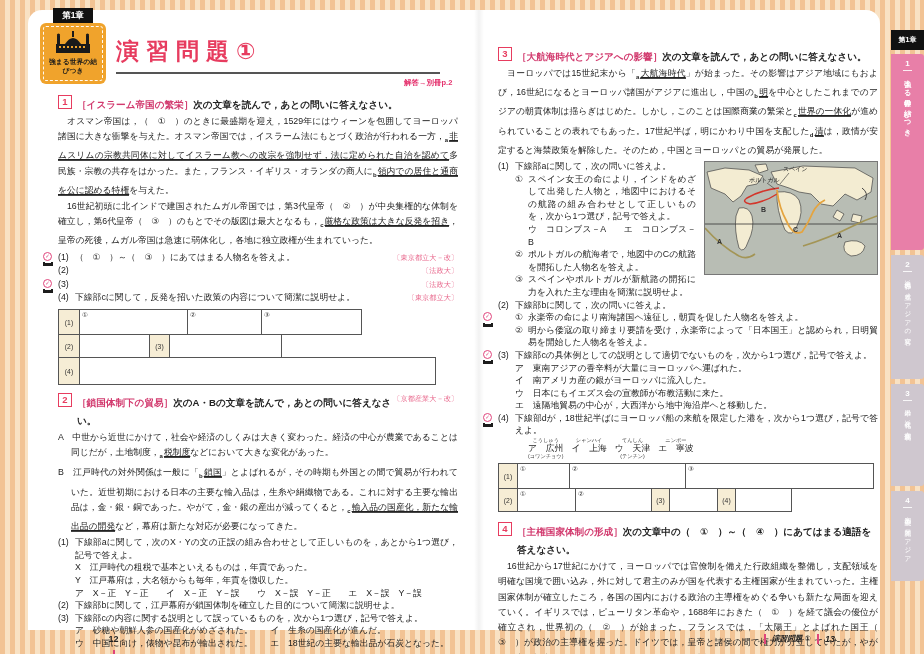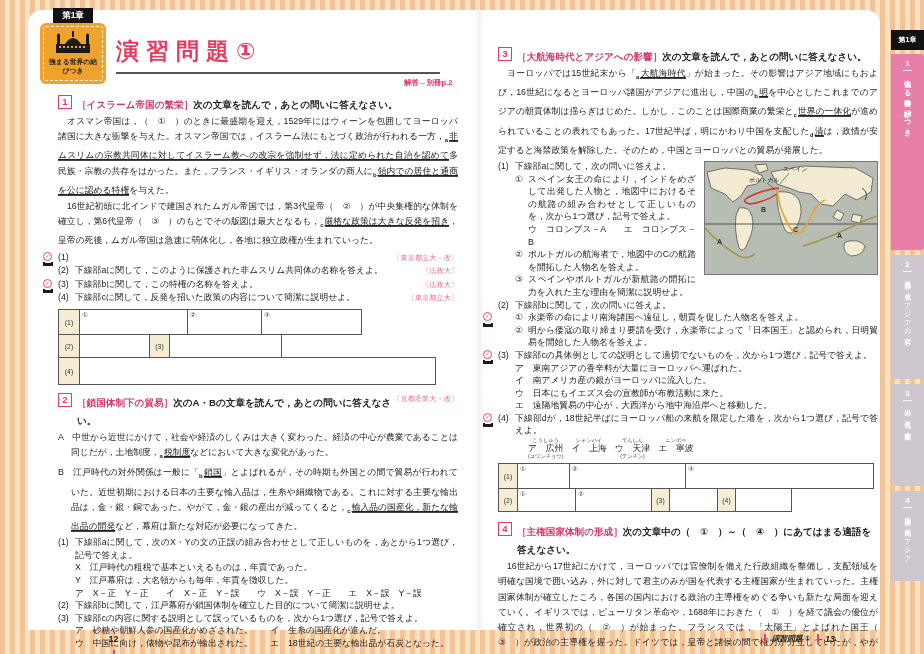--- a/index.html
+++ b/index.html
@@ -137,34 +137,33 @@
     </div>
     <div class="para"><span>　オスマン帝国は，（　①　）のときに最盛期を迎え，1529年にはウィーンを包囲してヨーロッパ諸国に大きな衝撃を与えた。オスマン帝国では，イスラーム法にもとづく政治が行われる一方，</span><span class="subchar">a</span><span class="ul">非ムスリムの宗教共同体に対してイスラーム教への改宗を強制せず，法に定められた自治を認めて</span><span>多民族・宗教の共存をはかった。また，フランス・イギリス・オランダの商人に</span><span class="subchar">b</span><span class="ul">領内での居住と通商を公に認める特権</span><span>を与えた。</span></div>
     <div class="para"><span>　16世紀初頭に北インドで建国されたムガル帝国では，第3代皇帝（　②　）が中央集権的な体制を確立し，第6代皇帝（　③　）のもとでその版図は最大となるも，</span><span class="subchar">c</span><span class="ul">厳格な政策は大きな反発を招き</span><span>，皇帝の死後，ムガル帝国は急速に弱体化し，各地に独立政権が生まれていった。</span></div>
     <div class="qlist">
         <div class="qline">
           <span class="checkicon">
             <span class="cc">✓</span>
             <span class="chip"></span>
           </span>
           <span class="qlabel">(1)</span>
+          <span class="qtext">（　①　）～（　③　）にあてはまる人物名を答えよ。</span>
           <span class="qsrc">〔東京都立大－改〕</span>
         </div>
         <div class="qline">
           <span class="qlabel">(2)</span>
-          <span class="qtext">下線部aに関して，このように保護された非ムスリム共同体の名称を答えよ。</span>
           <span class="qsrc">〔法政大〕</span>
         </div>
         <div class="qline">
           <span class="checkicon">
             <span class="cc">✓</span>
             <span class="chip"></span>
           </span>
           <span class="qlabel">(3)</span>
-          <span class="qtext">下線部bに関して，この特権の名称を答えよ。</span>
           <span class="qsrc">〔法政大〕</span>
         </div>
         <div class="qline">
           <span class="qlabel">(4)</span>
           <span class="qtext">下線部cに関して，反発を招いた政策の内容について簡潔に説明せよ。</span>
           <span class="qsrc">〔東京都立大〕</span>
         </div>
       </div>
     <div class="anstable">
         <div class="ansrow" style="height: 24px;">

